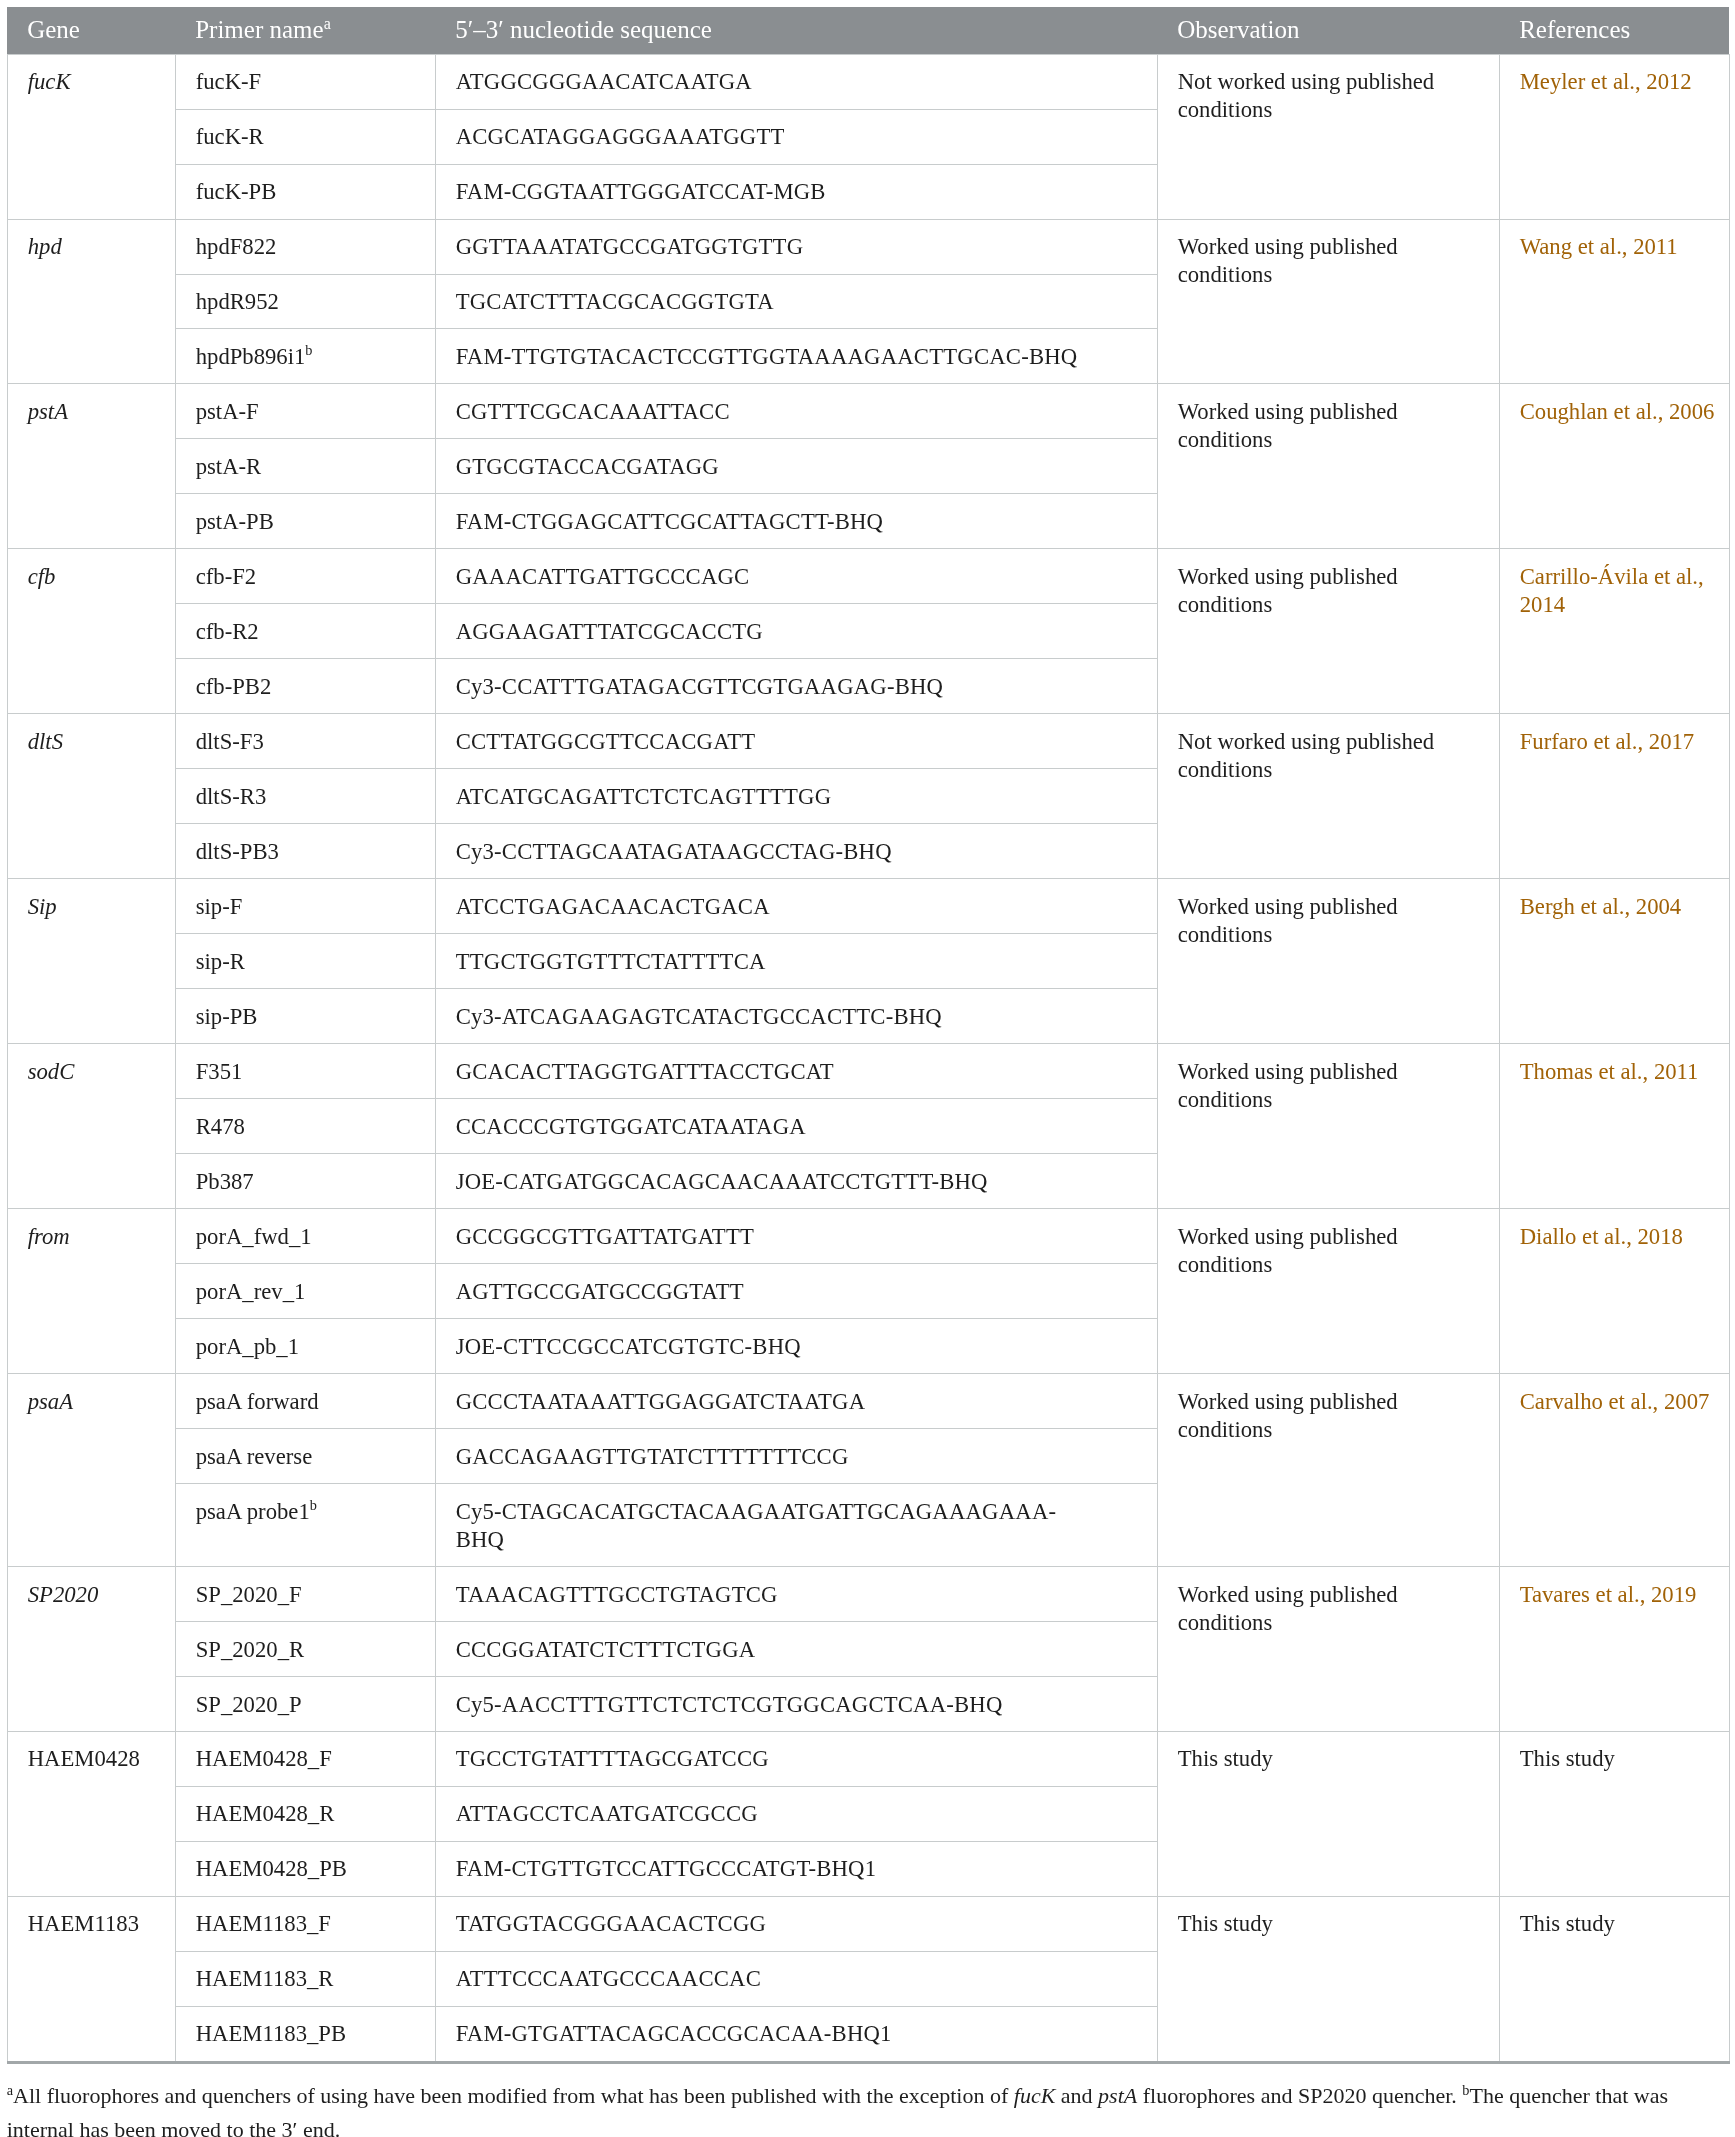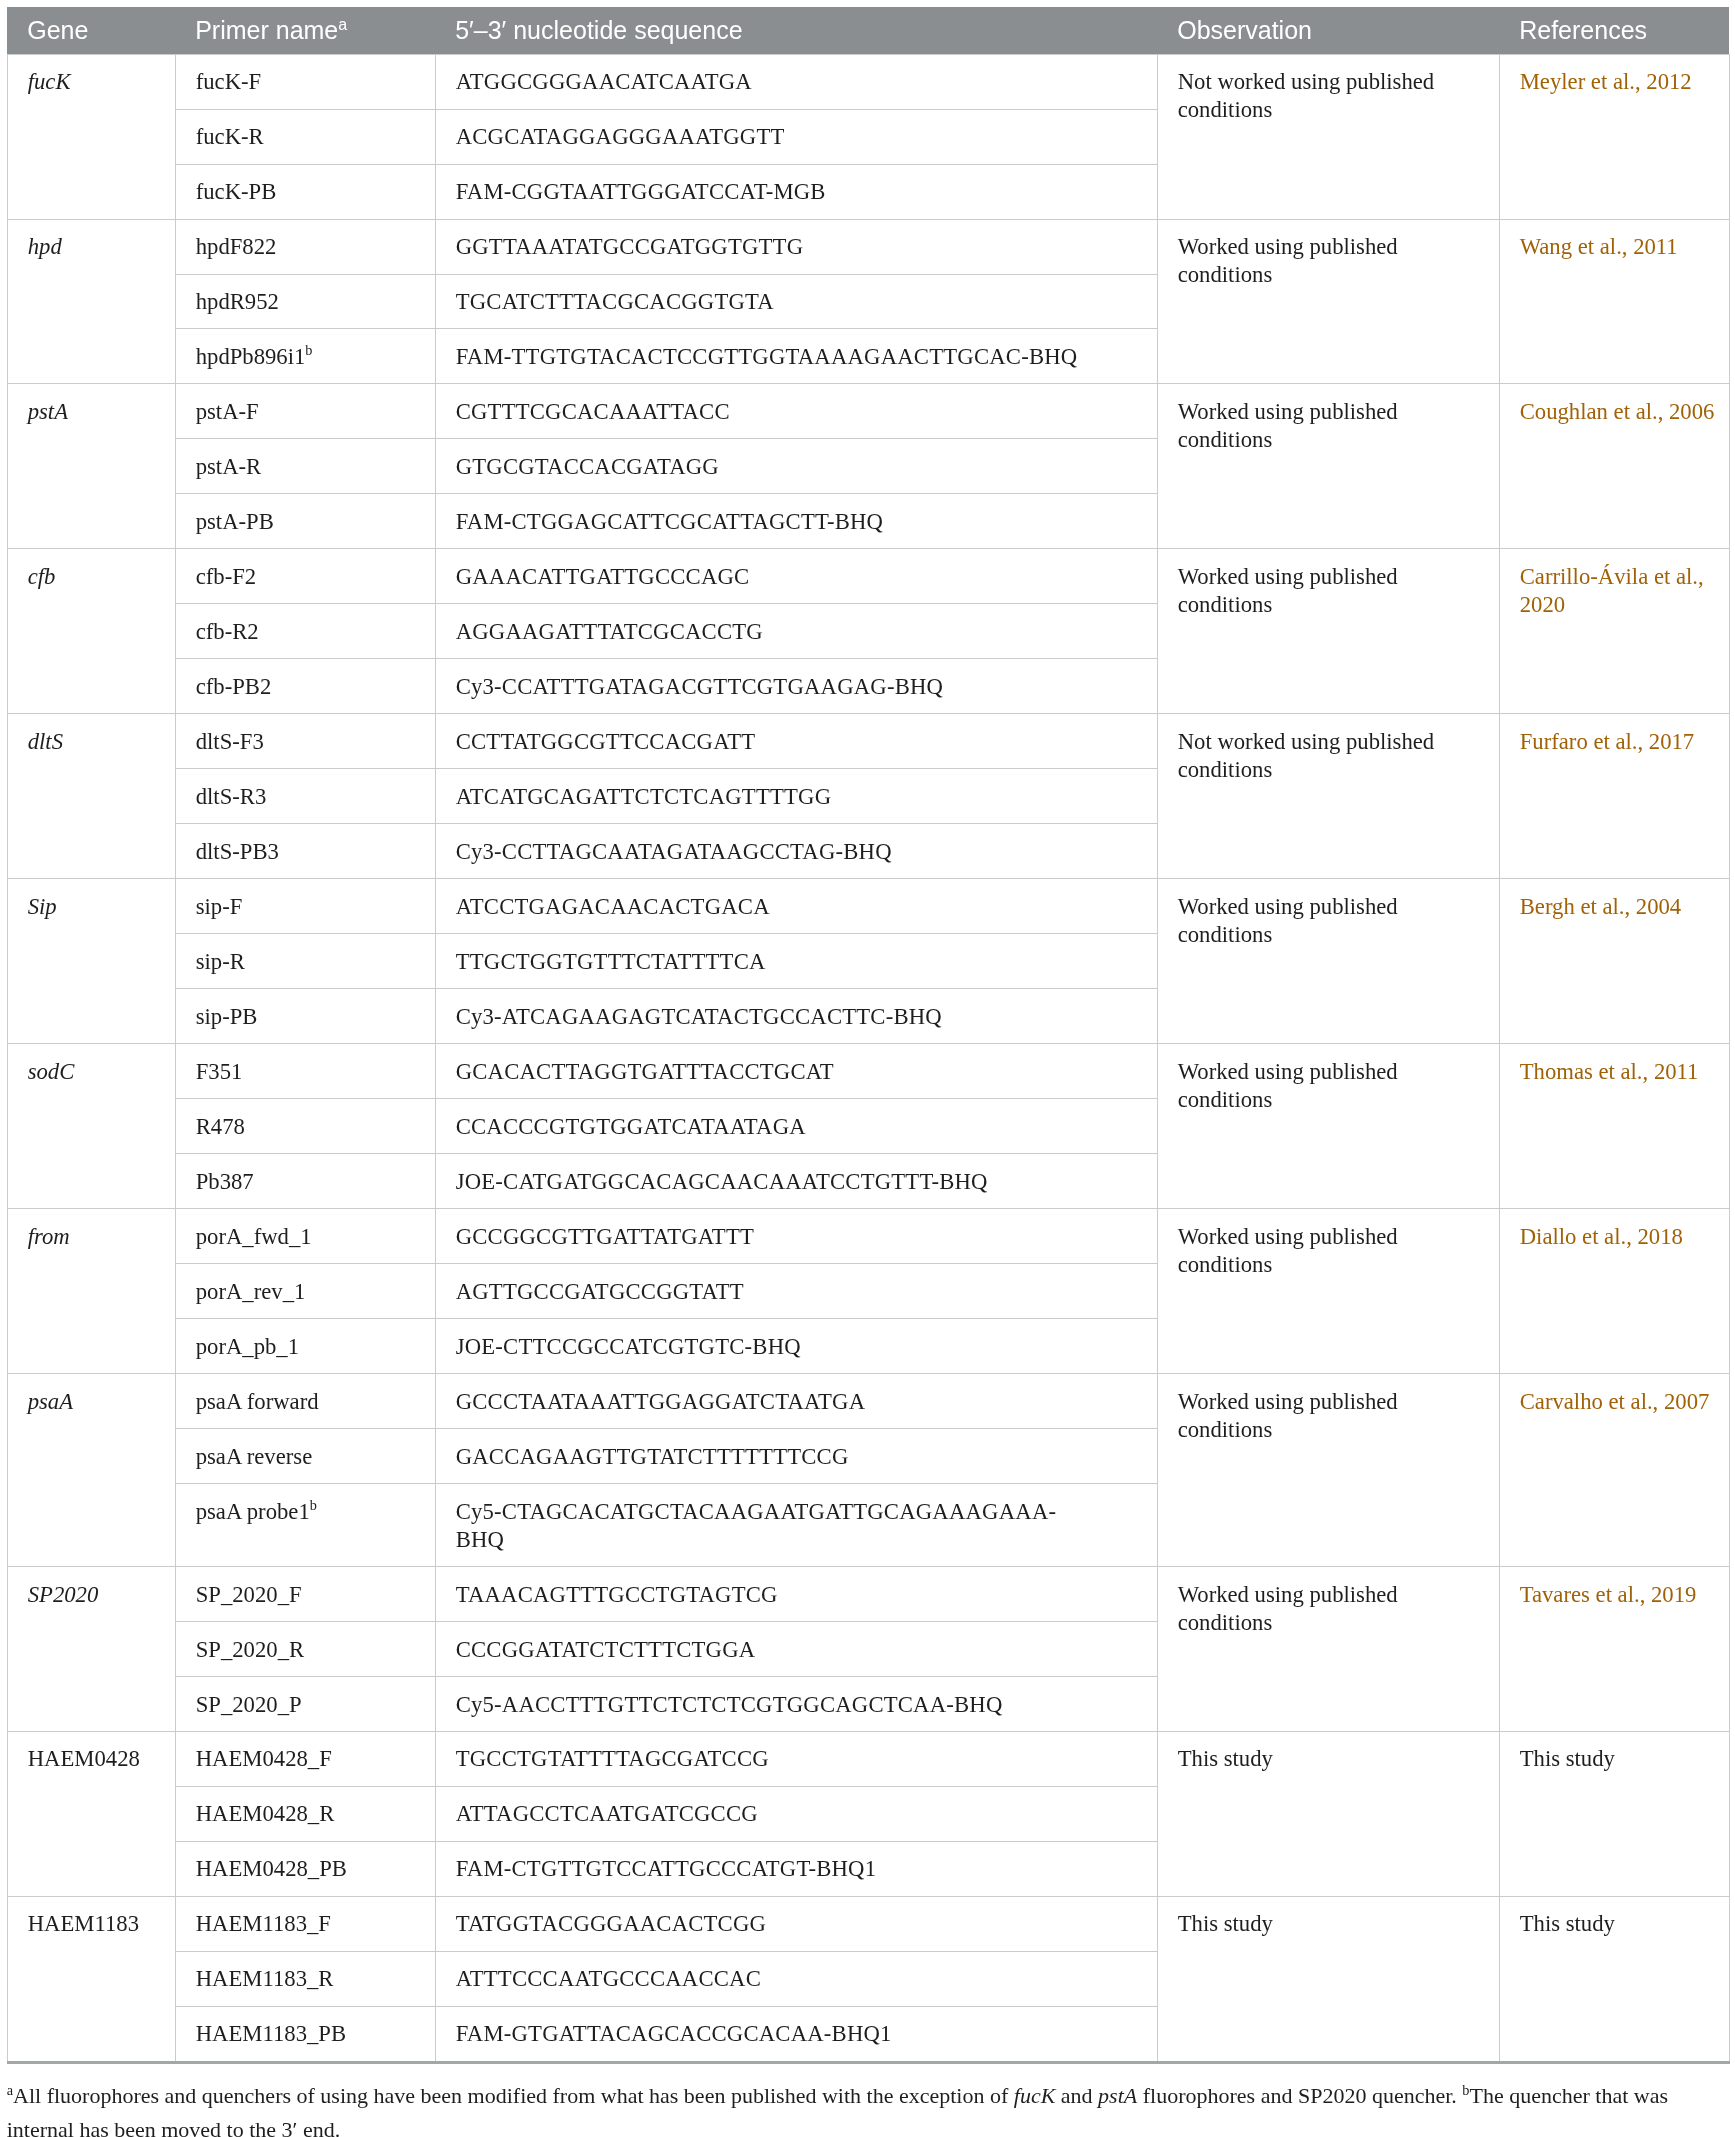--- a/index.html
+++ b/index.html
@@ -22,21 +22,21 @@
     border-bottom:3.4px solid #a2a7a9;
   }
   col.c-gene{width:168px;}
   col.c-name{width:260px;}
   col.c-seq{width:722px;}
   col.c-obs{width:342px;}
   col.c-ref{width:230px;}
   thead th{
     background:#8a8e91;
     color:#ffffff;
-    font-family:Liberation Sans, sans-serif;
+    font-family:Liberation Serif, serif;
     font-weight:500;
     font-size:25px;
     line-height:28.5px;
     text-align:left;
     padding:9.2px 8.4px 9.2px 20px;
     border:none;
     overflow:hidden;
     white-space:nowrap;
   }
   thead th sup{
@@ -136,21 +136,21 @@
         </tr>
         <tr>
           <td class="pname">pstA-PB</td>
           <td class="seq">FAM-CTGGAGCATTCGCATTAGCTT-BHQ</td>
         </tr>
         <tr>
           <td rowspan="3" class="gene it">cfb</td>
           <td class="pname">cfb-F2</td>
           <td class="seq">GAAACATTGATTGCCCAGC</td>
           <td rowspan="3" class="obs">Worked using published conditions</td>
-          <td rowspan="3" class="ref"><span class="cite">Carrillo-Ávila et al., 2020</span></td>
+          <td rowspan="3" class="ref"><span class="cite">Carrillo-Ávila et al., 2014</span></td>
         </tr>
         <tr>
           <td class="pname">cfb-R2</td>
           <td class="seq">AGGAAGATTTATCGCACCTG</td>
         </tr>
         <tr>
           <td class="pname">cfb-PB2</td>
           <td class="seq">Cy3-CCATTTGATAGACGTTCGTGAAGAG-BHQ</td>
         </tr>
         <tr>

